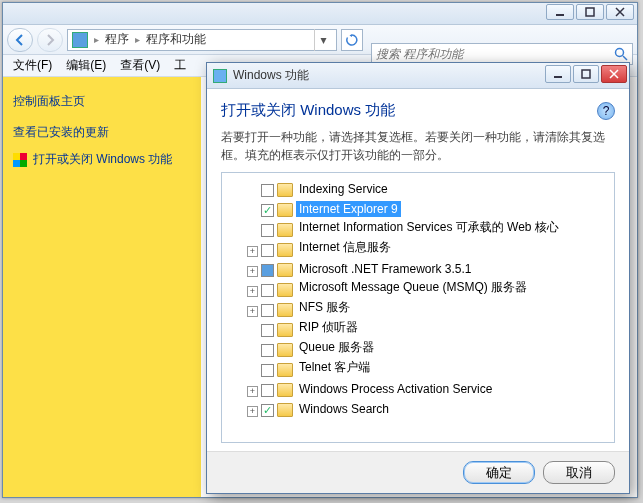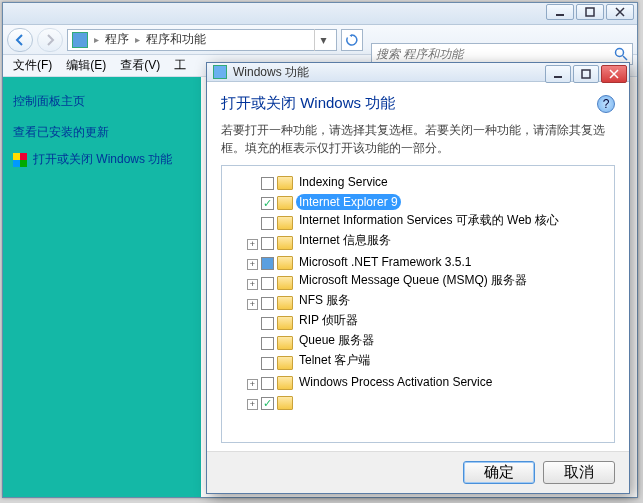--- a/index.html
+++ b/index.html
@@ -23,29 +23,29 @@
   .bc-dd { width:18px;height:22px;border-left:1px solid #ccc; display:flex;align-items:center;justify-content:center; color:#555; cursor:pointer;}
   .refreshbtn { width:22px;height:22px;border:1px solid #a3b6cb;background:#fff;display:flex;align-items:center;justify-content:center; cursor:pointer;}
   .searchbox { flex:1; height:22px; border:1px solid #a3b6cb; background:#fff; display:flex; align-items:center; padding:0 4px; margin-left:4px;margin-top:28px; }
   .searchbox input { flex:1; border:none; outline:none; font-size:12px; font-style:italic; color:#888; background:transparent;}
   .searchbox .sicon { width:14px;height:14px; color:#3a7fd5; }
 
   .menubar { height: 22px; background:#f2f6fb; border-bottom:1px solid #d3dde8; display:flex; align-items:center; font-size:12px; padding:0 4px; gap:2px;}
   .menuitem { padding:2px 6px; cursor:pointer; }
 
   .body-split { display:flex; height: calc(100% - 74px); }
-  .leftpane { width:198px; background:#14b8a6; padding:16px 10px; font-size:12px; }
+  .leftpane { width:198px; background:#fde047; padding:16px 10px; font-size:12px; }
   .leftpane .lp-title { color:#003399; margin-bottom:14px; cursor:pointer;}
   .leftpane .lp-link { color:#003399; margin-bottom:10px; cursor:pointer; display:flex; align-items:center; gap:6px;}
   .shield { width:14px;height:14px; display:inline-block;}
   .shield span{display:block;width:100%;height:100%;background:conic-gradient(#e03 0 25%,#0a0 0 50%,#09f 0 75%,#fd0 0);}
 
   
   .dialog { position:absolute; left:206px; top:62px; width:424px; height:432px; border:1px solid #5a7ca5; background:#f0f0f0; box-shadow:4px 4px 14px rgba(0,0,0,.4); display:flex; flex-direction:column; }
-  .dlg-titlebar { height:19px; background:linear-gradient(#f0f5fb,#d9e5f3); display:flex; align-items:center; padding:0 6px; border-bottom:1px solid #b7c8da; position:relative;}
+  .dlg-titlebar { height:26px; background:linear-gradient(#f0f5fb,#d9e5f3); display:flex; align-items:center; padding:0 6px; border-bottom:1px solid #b7c8da; position:relative;}
   .dlg-title { font-size:12px; color:#333; display:flex; align-items:center; gap:6px;}
   .dlg-caps { position:absolute; right:2px; top:2px; display:flex; gap:2px;}
   .dcapbtn { width:26px; height:18px; border:1px solid #8fa9c5; background:linear-gradient(#f5faff,#dce8f5); border-radius:2px; display:flex;align-items:center;justify-content:center; cursor:pointer;}
   .dcapbtn.close { background:linear-gradient(#f08080,#d43c3c); border-color:#a33; color:#fff;}
   .dcapbtn svg { width:10px;height:10px;}
 
   .dlg-body { flex:1; background:#fff; margin:0; padding:12px 14px 8px 14px; display:flex; flex-direction:column; overflow:hidden;}
   .dlg-heading { color:#003399; font-size:15px; font-weight:normal; margin-bottom:8px; display:flex; align-items:center; justify-content:space-between;}
   .helpbtn { width:18px;height:18px;border-radius:50%;border:1px solid #4a7fc5;background:radial-gradient(#bfe0ff,#7ab5ef);color:#1a4;display:flex;align-items:center;justify-content:center;font-size:12px;color:#003; cursor:pointer;}
   .dlg-desc { font-size:12px; color:#444; line-height:1.5; margin-bottom:8px;}
@@ -57,25 +57,25 @@
   .treebox::-webkit-scrollbar-button { height:17px; background:#e6eef8; border:1px solid #b0c4da;}
 
   .tree-row { display:flex; align-items:flex-end; height:20px; font-size:12px; white-space:nowrap; gap:3px; padding-left:2px;}
   .expander { width:11px; height:11px; border:1px solid #999; background:#fff; display:flex;align-items:center;justify-content:center;font-size:9px;line-height:1;color:#555; cursor:pointer; flex-shrink:0;}
   .expander.none { border:none; background:transparent; }
   .chk { width:13px;height:13px; border:1px solid #888; background:#fff; display:inline-flex;align-items:center;justify-content:center; cursor:pointer; flex-shrink:0;}
   .chk.checked::after { content:"✓"; font-size:11px; color:#2b6; line-height:1;}
   .chk.partial { background:#5a9fe0; }
   .folder { width:16px;height:14px; background:linear-gradient(#ffe9a8,#f5c94a); border:1px solid #caa23a; border-radius:1px; flex-shrink:0;}
   .tree-label { padding:1px 3px; }
-  .tree-label.selected { background:#3399ff; color:#fff;border-radius:8px; }
+  .tree-label.selected { background:#3399ff; color:#fff; }
   .indent { width:16px; flex-shrink:0;}
 
   .dlg-footer { height:42px; background:#f0f0f0; border-top:1px solid #ddd; display:flex; align-items:center; justify-content:flex-end; gap:8px; padding:0 14px;}
-  .dlg-btn { min-width:72px; height:23px; border:1px solid #8a8a8a; background:linear-gradient(#fdfdfd,#e4e4e4); font-size:15px; border-radius:3px; cursor:pointer;}
+  .dlg-btn { min-width:72px; height:23px; border:1px solid #8a8a8a; background:linear-gradient(#fdfdfd,#e4e4e4); font-size:13px; border-radius:10px; cursor:pointer;}
   .dlg-btn.default { border-color:#4a90d9; box-shadow:0 0 0 1px #9ec9f5 inset;}
 </style>
 </head>
 <body>
 
 <div class="main-window">
   <div class="main-titlebar">
     <div class="main-titlecaps">
       <div class="capbtn">
           <svg viewBox="0 0 10 10">
@@ -259,20 +259,21 @@
           <span class="expander ">+</span>
           <span class="chk "></span>
           <span class="folder"></span>
           <span class="tree-label">Windows Process Activation Service</span>
         </div>
         <div class="tree-row">
           <span class="indent"></span>
           <span class="expander ">+</span>
           <span class="chk checked"></span>
           <span class="folder"></span>
+          <span class="tree-label">Windows Search</span>
         </div>
       </div>
   </div>
 
   <div class="dlg-footer">
     <button class="dlg-btn default">确定</button>
     <button class="dlg-btn">取消</button>
   </div>
 </div>
 

